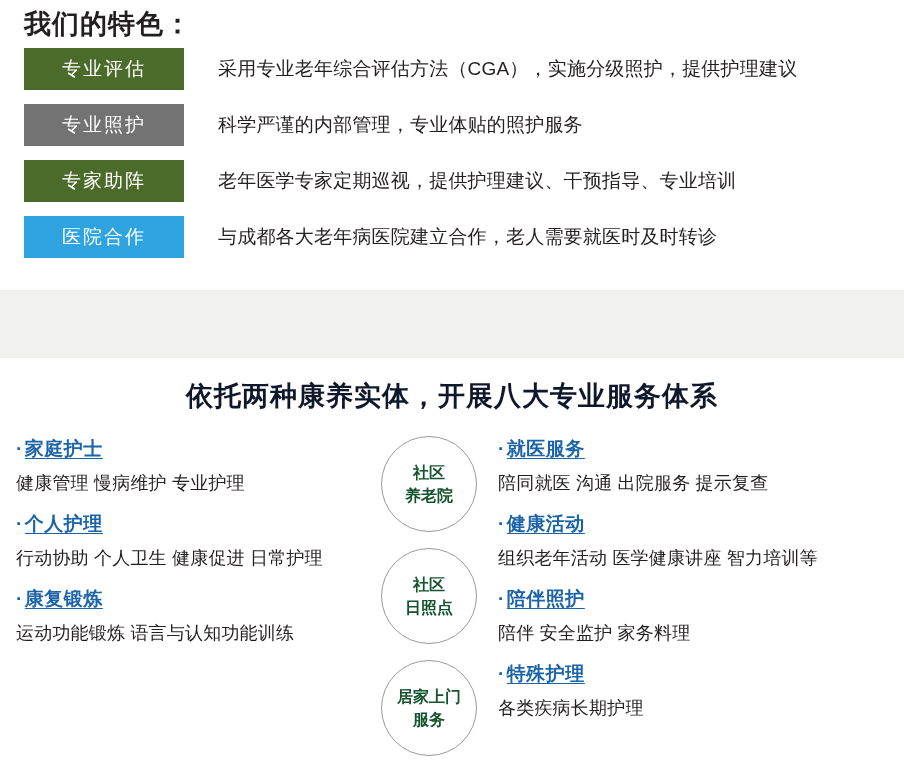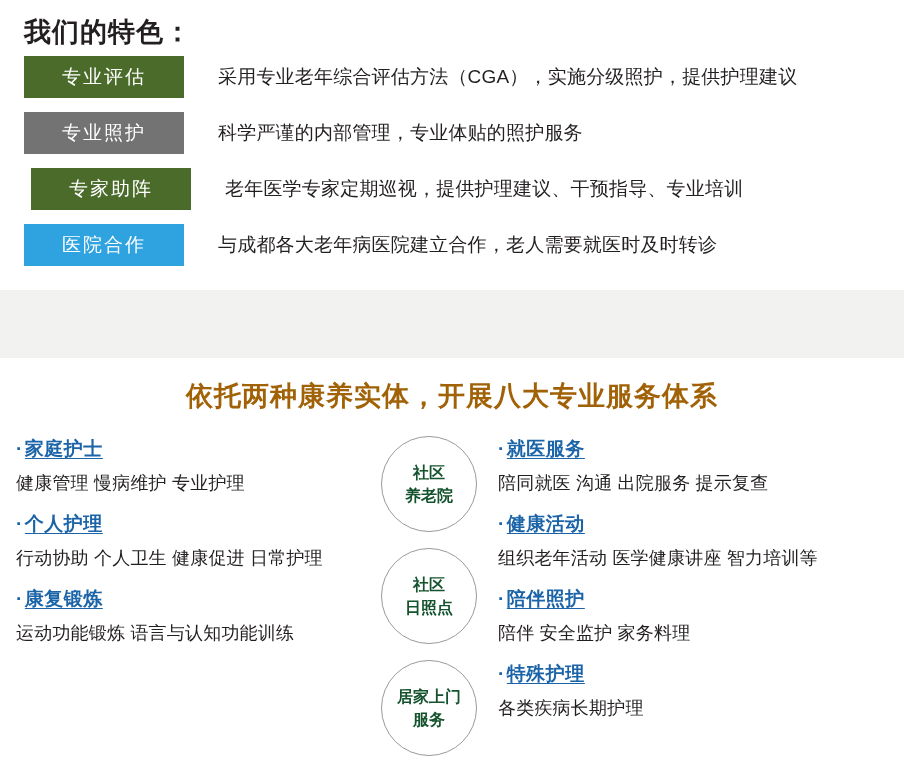--- a/index.html
+++ b/index.html
@@ -13,21 +13,21 @@
     font-family: "Liberation Sans", sans-serif;
     color: #231f20;
     position: relative;
     overflow: hidden;
   }
 
   
   .top-section {
     position: absolute;
     left: 0;
-    top: 8px;
+    top: 0;
     width: 904px;
     height: 300px;
   }
 
   .features-title {
     position: absolute;
     left: 24px;
     top: 6px;
     font-size: 27px;
     font-weight: bold;
@@ -60,21 +60,21 @@
   .feature-desc {
     margin-left: 34px;
     font-size: 19px;
     color: #231f20;
     white-space: nowrap;
     letter-spacing: 0.2px;
   }
 
   .feature-row.r1 { top: 48px; }
   .feature-row.r2 { top: 104px; }
-  .feature-row.r3 { top: 160px; margin-left: 7px; }
+  .feature-row.r3 { top: 160px; }
   .feature-row.r4 { top: 216px; }
 
   
   .band {
     position: absolute;
     left: 0;
     top: 290px;
     width: 904px;
     height: 68px;
     background: #f2f2f0;
@@ -92,21 +92,21 @@
 
   .services-title {
     position: absolute;
     left: 0;
     top: 20px;
     width: 904px;
     text-align: center;
     font-size: 27px;
     font-weight: bold;
     letter-spacing: 1px;
-    color: #a16207;
+    color: #0f172a;
   }
 
   
   .circles {
     position: absolute;
     left: 381px;
     top: 78px;
     width: 96px;
   }
   .circle {

